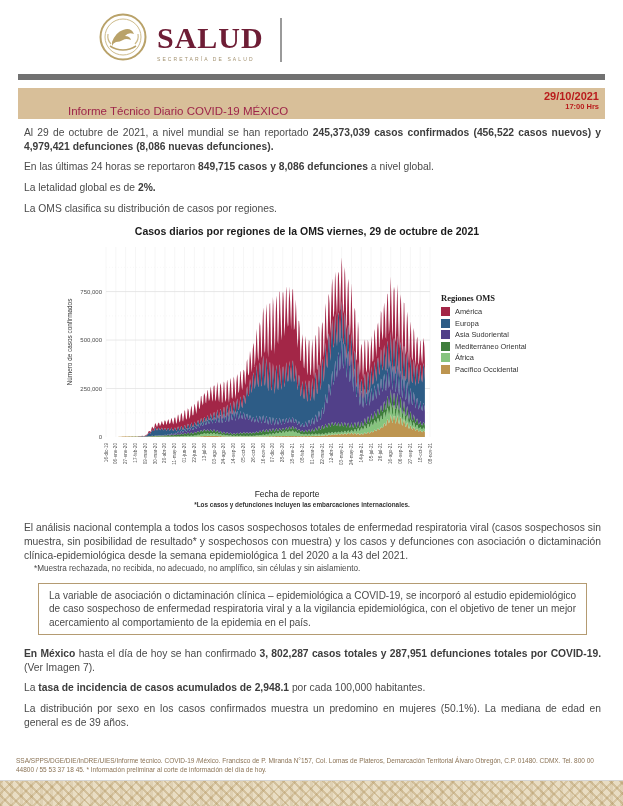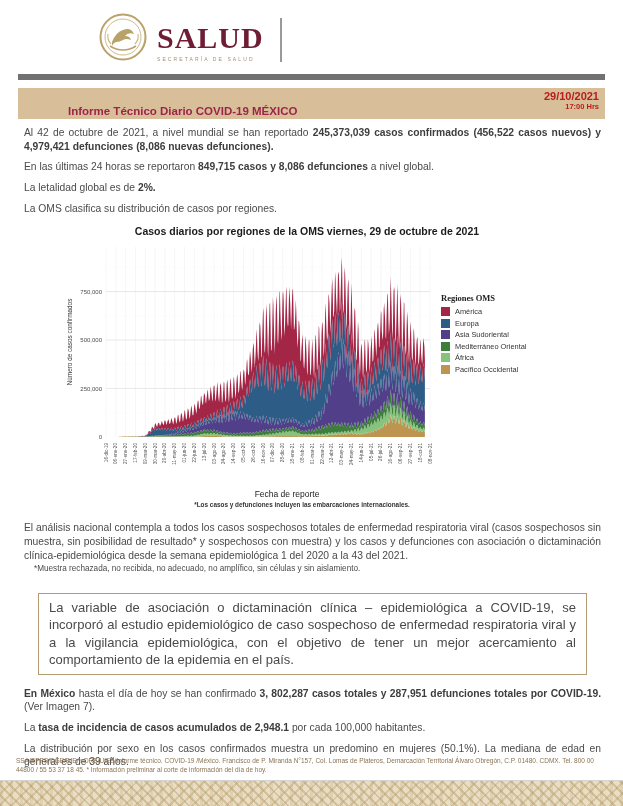--- a/index.html
+++ b/index.html
@@ -18,42 +18,42 @@
   .hdr-divider{width:2px;height:44px;background:#9a9a9a;margin:0 14px 0 16px;}
   .subsec{font-family:"Liberation Serif",serif;font-weight:bold;font-size:14px;
     color:#9d2449;line-height:1.25;}
   .gray-bar{margin:4px 18px 0;height:6px;background:#717171;}
   
   .band{margin:8px 18px 0;background:#d8bf99;height:31px;position:relative;}
   .band-date{position:absolute;top:2px;right:6px;text-align:right;color:#b91c1c;}
   .band-date .d{font-size:11px;font-weight:bold;line-height:1.1;}
   .band-date .t{font-size:7.5px;font-weight:bold;}
   .band-title{position:absolute;left:50px;bottom:2px;color:#9d2449;
-    font-size:11.5px;font-weight:bold;}
+    font-size:11.5px;font-weight:normal;}
   
   .para{margin:7px 22px 0 24px;font-size:10.3px;line-height:1.33;text-align:justify;}
   .para:first-of-type{margin-top:6px;}
   
   .figure{width:505px;margin:10px 0 0 62px;}
   .fig-title{font-size:10.5px;font-weight:bold;color:#1b1b1b;text-align:center;
     width:470px;margin:0 0 4px 10px;}
   .fig-row{display:flex;align-items:flex-start;}
   .legend{margin:52px 0 0 4px;width:110px;}
   .legend-title{font-size:8.5px;font-weight:bold;color:#222;margin-bottom:4px;font-family:Liberation Serif, serif;}
   .legend-item{display:flex;margin-bottom:2.5px;}
   .legend-swatch{width:9px;height:9px;margin-right:5px;flex:0 0 auto;}
   .legend-label{font-size:7.4px;color:#333;}
   .fig-xlabel{font-size:8.5px;color:#222;text-align:center;width:330px;margin-left:60px;}
   .fig-footnote{font-size:6.4px;font-weight:bold;color:#333;text-align:center;
     width:360px;margin:2px 0 0 60px;}
   
   .analysis{margin-top:13px;}
   .small-footnote{margin:1px 22px 0 34px;font-size:8.2px;color:#4a4a4a;}
-  .note-box{margin:20px 36px 0 38px;border:1.5px solid #b49b72;padding:5px 10px;
-    font-size:13px;line-height:1.35;text-align:justify;color:#4a4a4a;}
+  .note-box{margin:10px 36px 0 38px;border:1.5px solid #b49b72;padding:5px 10px;
+    font-size:10px;line-height:1.35;text-align:justify;color:#4a4a4a;}
   
   .footer{position:absolute;left:0;right:0;bottom:0;}
   .footer-text{margin:0 16px 5px;font-size:6.5px;line-height:1.5;color:#8b7355;}
   .decor-band{height:25px;border-top:1px solid #d4d4d4;background-color:#e9ddc3;
     background-image:
       repeating-linear-gradient(45deg, rgba(175,145,90,.38) 0 2px, transparent 2px 7px),
       repeating-linear-gradient(-45deg, rgba(175,145,90,.30) 0 2px, transparent 2px 8px),
       repeating-linear-gradient(90deg, rgba(160,130,80,.14) 0 3px, transparent 3px 10px);
   }
 </style>
@@ -78,21 +78,21 @@
 <div class="gray-bar"></div>
 
 <div class="band">
   <div class="band-date">
     <div class="d">29/10/2021</div>
     <div class="t">17:00 Hrs</div>
   </div>
   <div class="band-title">Informe Técnico Diario COVID-19 MÉXICO</div>
 </div>
 
-<div class="para"><span>Al 42 de octubre de 2021, a nivel mundial se han reportado </span><span class="b">245,373,039 casos confirmados (456,522 casos nuevos) y 4,979,421 defunciones (8,086 nuevas defunciones).</span></div>
+<div class="para"><span>Al 29 de octubre de 2021, a nivel mundial se han reportado </span><span class="b">245,373,039 casos confirmados (456,522 casos nuevos) y 4,979,421 defunciones (8,086 nuevas defunciones).</span></div>
 <div class="para"><span>En las últimas 24 horas se reportaron </span><span class="b">849,715 casos y 8,086 defunciones</span><span> a nivel global.</span></div>
 <div class="para"><span>La letalidad global es de </span><span class="b">2%.</span></div>
 <div class="para"><span>La OMS clasifica su distribución de casos por regiones.</span></div>
 
 <div class="figure">
   <div class="fig-title">Casos diarios por regiones de la OMS viernes, 29 de octubre de 2021</div>
   <div class="fig-row">
     <svg width="375" height="248" viewBox="0 0 375 248">
         <g>
           <line x1="44" y1="6" x2="44" y2="196" stroke="#ececec" stroke-width="0.5"></line>

